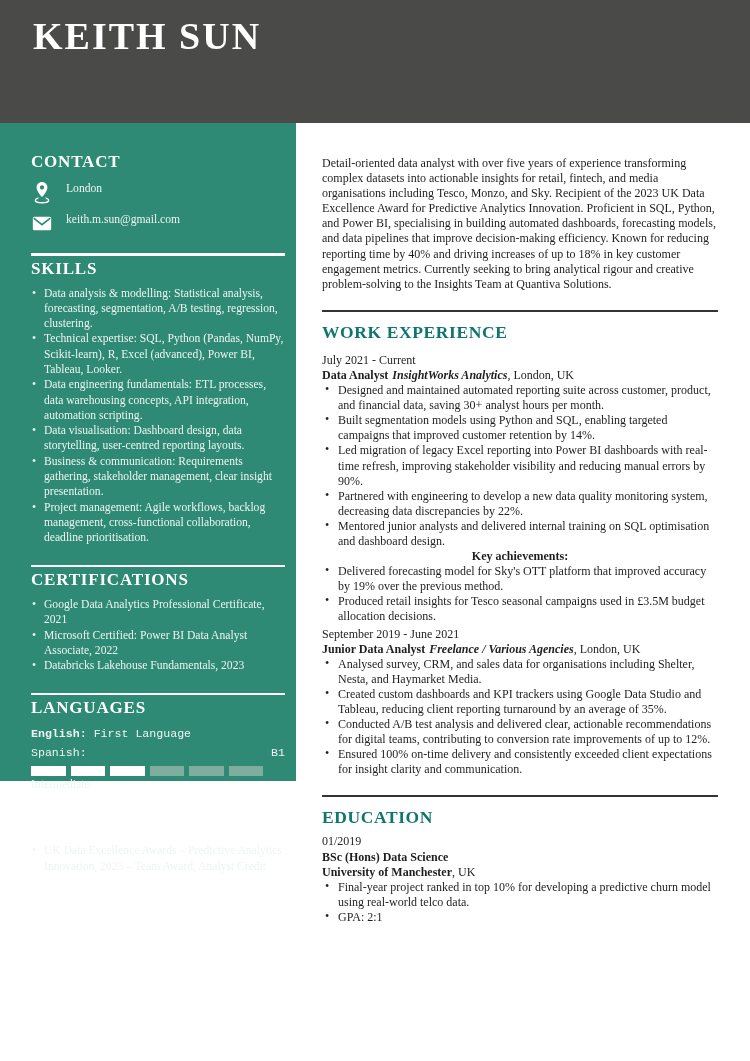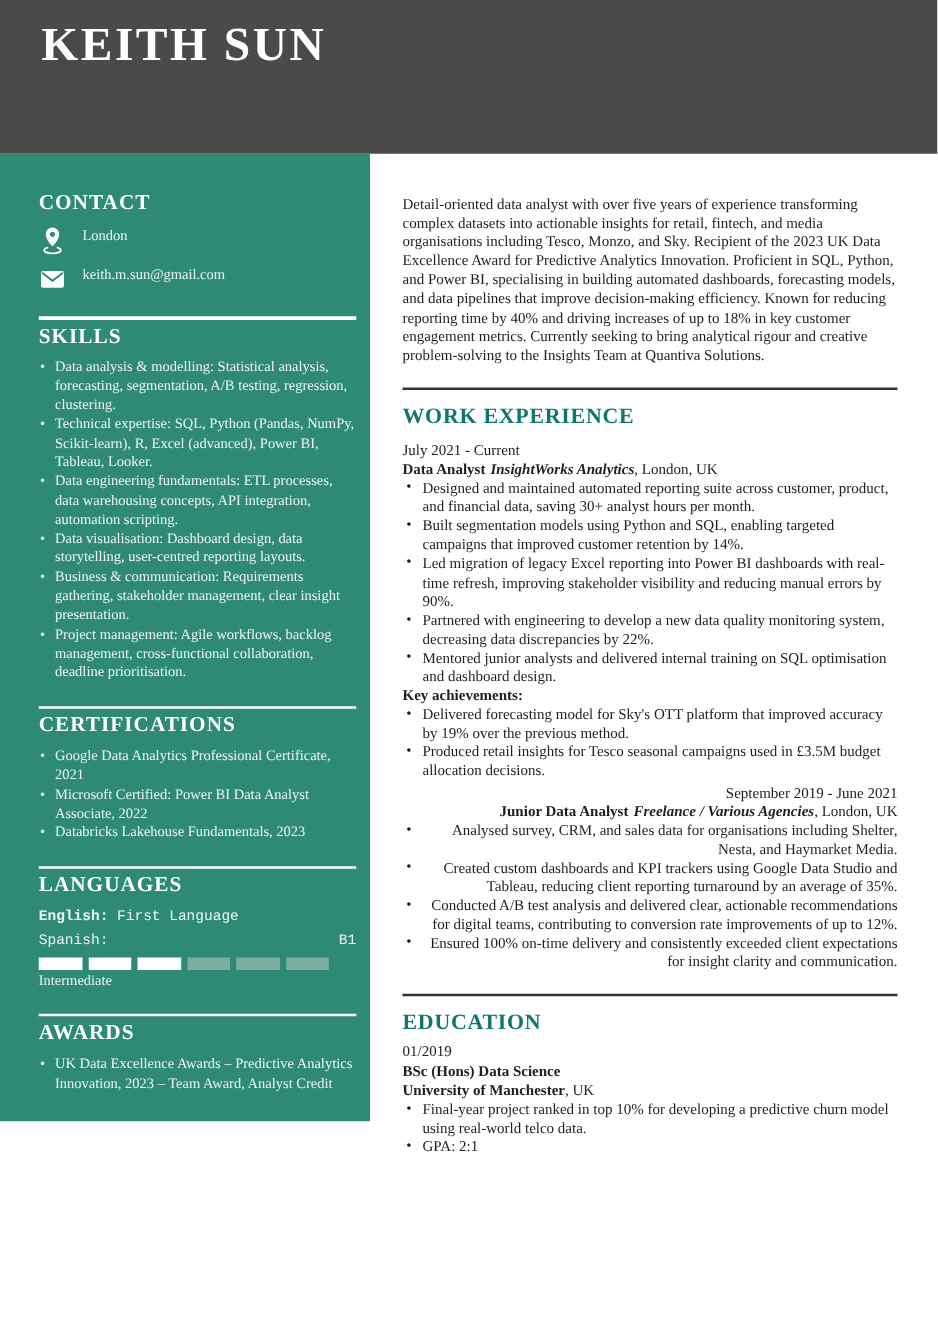--- a/index.html
+++ b/index.html
@@ -6,21 +6,21 @@
   body{
     width:750px;height:1061px;position:relative;background:#ffffff;
     font-family:"Liberation Serif", serif;color:#1e1e1e;overflow:hidden;
     -webkit-font-smoothing:antialiased;
   }
   
   .header{position:absolute;top:0;left:0;width:750px;height:123px;background:#4a4a49;}
   .name{position:absolute;left:33px;top:14px;color:#ffffff;font-size:38px;font-weight:bold;letter-spacing:2px;}
   
   .sidebar{
-    position:absolute;top:123px;left:0;width:296px;height:774px;background:#2e8975;
+    position:absolute;top:123px;left:0;width:296px;height:658px;background:#2e8975;
     color:#eef5f2;box-sizing:border-box;padding:29px 11px 0 31px;font-size:11.6px;line-height:15.3px;
   }
   .side-heading{font-size:17px;line-height:20px;font-weight:bold;letter-spacing:0.8px;color:#ffffff;}
   .contact-list{margin-top:9px;}
   .contact-item{display:flex;align-items:flex-start;margin-top:9px;min-height:20px;}
   .contact-item .cicon{width:22px;height:22px;flex:0 0 22px;margin-right:13px;display:flex;align-items:center;justify-content:center;}
   .side-rule{height:2.5px;background:#ffffff;margin-top:19px;}
   .side-section-heading{margin-top:3px;}
   .side-list{margin-top:7px;}
   .side-bullet{position:relative;padding-left:13px;}
@@ -38,21 +38,21 @@
     padding:33px 32px 0 26px;font-size:12px;line-height:15.1px;color:#1e1e1e;
   }
   .summary{text-align:left;}
   .main-rule{height:2px;background:#343434;margin-top:18px;}
   .main-heading{font-size:17.5px;line-height:22px;font-weight:bold;letter-spacing:0.6px;color:#0f766e;margin-top:9px;}
   .entry{margin-top:10px;}
   .entry-dates{margin-top:2px;}
   .entry-title .company{font-weight:bold;font-style:italic;margin-left:4px;}
   .m-bullet{position:relative;padding-left:16px;}
   .m-bullet::before{content:"\2022";position:absolute;left:3px;top:-1px;}
-  .key-label{font-weight:bold;}
+  .key-label{font-weight:bold;text-align:center;}
   .edu-line{margin-top:0;}
 </style>
 </head>
 <body>
 
 <div class="header">
   <div class="name">KEITH SUN</div>
 </div>
 
 <div class="sidebar">
@@ -143,21 +143,21 @@
     <div class="m-bullet">Designed and maintained automated reporting suite across customer, product, and financial data, saving 30+ analyst hours per month.</div>
     <div class="m-bullet">Built segmentation models using Python and SQL, enabling targeted campaigns that improved customer retention by 14%.</div>
     <div class="m-bullet">Led migration of legacy Excel reporting into Power BI dashboards with real-time refresh, improving stakeholder visibility and reducing manual errors by 90%.</div>
     <div class="m-bullet">Partnered with engineering to develop a new data quality monitoring system, decreasing data discrepancies by 22%.</div>
     <div class="m-bullet">Mentored junior analysts and delivered internal training on SQL optimisation and dashboard design.</div>
     <div class="key-label">Key achievements:</div>
     <div class="m-bullet">Delivered forecasting model for Sky's OTT platform that improved accuracy by 19% over the previous method.</div>
     <div class="m-bullet">Produced retail insights for Tesco seasonal campaigns used in £3.5M budget allocation decisions.</div>
   </div>
 
-  <div class="entry" style="margin-top:1px;text-align:right;">
+  <div class="entry" style="margin-top:1px;">
     <div class="entry-dates">September 2019 - June 2021</div>
     <div class="entry-title">
       <span class="bold">Junior Data Analyst</span><span class="company">Freelance / Various Agencies</span><span>, London, UK</span>
     </div>
     <div class="m-bullet">Analysed survey, CRM, and sales data for organisations including Shelter, Nesta, and Haymarket Media.</div>
     <div class="m-bullet">Created custom dashboards and KPI trackers using Google Data Studio and Tableau, reducing client reporting turnaround by an average of 35%.</div>
     <div class="m-bullet">Conducted A/B test analysis and delivered clear, actionable recommendations for digital teams, contributing to conversion rate improvements of up to 12%.</div>
     <div class="m-bullet">Ensured 100% on-time delivery and consistently exceeded client expectations for insight clarity and communication.</div>
   </div>
 

